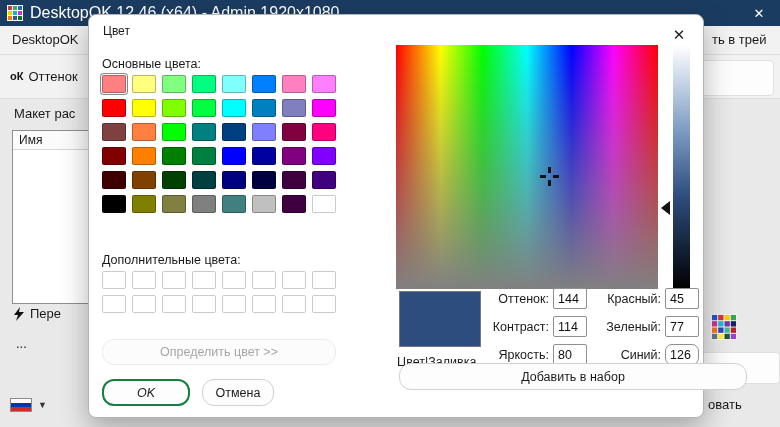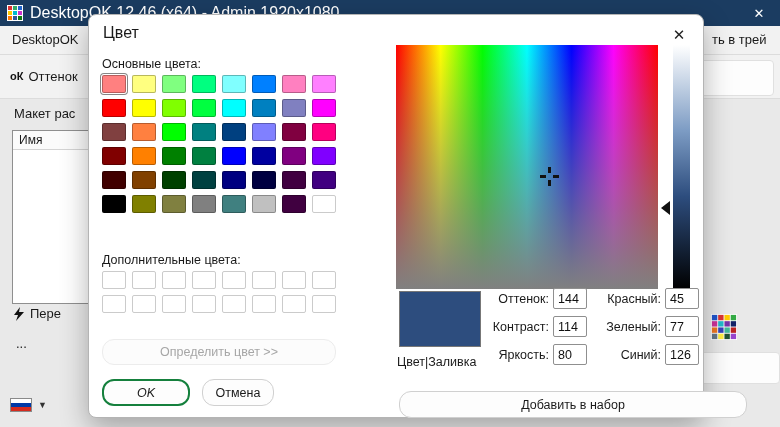--- a/index.html
+++ b/index.html
@@ -24,21 +24,21 @@
   .listbox{position:absolute;left:12px;top:130px;width:78px;height:172px;background:#fff;border:1px solid #8f8f8f;}
   .list-header{height:18px;line-height:18px;padding-left:6px;font-size:12px;border-bottom:1px solid #d4d4d4;background:#fbfbfb;}
   .move-row{position:absolute;left:14px;top:306px;display:flex;align-items:center;gap:5px;font-size:13px;cursor:pointer;}
   .flag-btn{position:absolute;left:10px;top:398px;display:flex;align-items:center;gap:6px;cursor:pointer;}
   .flag{width:22px;height:14px;border:1px solid #8a8a8a;box-sizing:border-box;
         background:linear-gradient(to bottom,#ffffff 0 33%,#0039a6 33% 66%,#d52b1e 66% 100%);}
   .dd{font-size:9px;color:#333;}
   
   .dialog{position:absolute;left:88px;top:14px;width:614px;height:402px;background:#ffffff;
           border:1px solid #b4b4b4;border-radius:8px;box-shadow:0 10px 28px rgba(0,0,0,.3);}
-  .dlg-title{position:absolute;left:14px;top:9px;font-size:16px;}
+  .dlg-title{position:absolute;left:14px;top:9px;font-size:12px;}
   .dlg-close{position:absolute;left:576px;top:7px;width:28px;height:26px;display:flex;align-items:center;justify-content:center;font-size:15px;color:#222;cursor:pointer;}
   .dlg-lbl{position:absolute;font-size:12.5px;white-space:nowrap;}
   .grid{position:absolute;display:grid;grid-template-columns:repeat(8,24px);gap:6px;}
   .swatch{width:24px;height:18px;border:1px solid rgba(0,0,0,.28);border-radius:2px;box-sizing:border-box;cursor:pointer;}
   .swatch.white{border-color:#cbcbcb;}
   .swatch.selected{box-shadow:0 0 0 1px #fff,0 0 0 2px #868686;}
   .dlg-btn{position:absolute;background:#fdfdfd;border:1px solid #d0d0d0;border-radius:12px;
            font-family:"Liberation Sans",sans-serif;font-size:12.5px;color:#1a1a1a;padding:0;cursor:pointer;}
   .dlg-btn.primary{border:2px solid #15803d;font-style:italic;}
   .dlg-btn.disabled{color:#a6a6a6;border-color:#ececec;background:#fcfcfc;}
@@ -239,18 +239,18 @@
     <div class="fld-lbl" style="left:384px;top:305px;width:76px;">Контраст:</div>
     <input class="num" style="left: 464px; top: 301px;" value="114">
     <div class="fld-lbl" style="left:384px;top:333px;width:76px;">Яркость:</div>
     <input class="num" style="left: 464px; top: 329px;" value="80">
 
     <div class="fld-lbl" style="left:500px;top:277px;width:72px;">Красный:</div>
     <input class="num" style="left: 576px; top: 273px;" value="45">
     <div class="fld-lbl" style="left:500px;top:305px;width:72px;">Зеленый:</div>
     <input class="num" style="left: 576px; top: 301px;" value="77">
     <div class="fld-lbl" style="left:500px;top:333px;width:72px;">Синий:</div>
-    <input class="num" style="left: 576px; top: 329px;" value="126">
-
-    <button class="dlg-btn" style="left:310px;top:376px;width:348px;height:27px;text-align:center;">Добавить в набор</button>
+    <input class="num" style="left: 576px; top: 329px; border-radius: 7px;" value="126">
+
+    <button class="dlg-btn" style="left:310px;top:348px;width:348px;height:27px;text-align:center;">Добавить в набор</button>
   </div>
 
 </div>
 
 </body></html>

